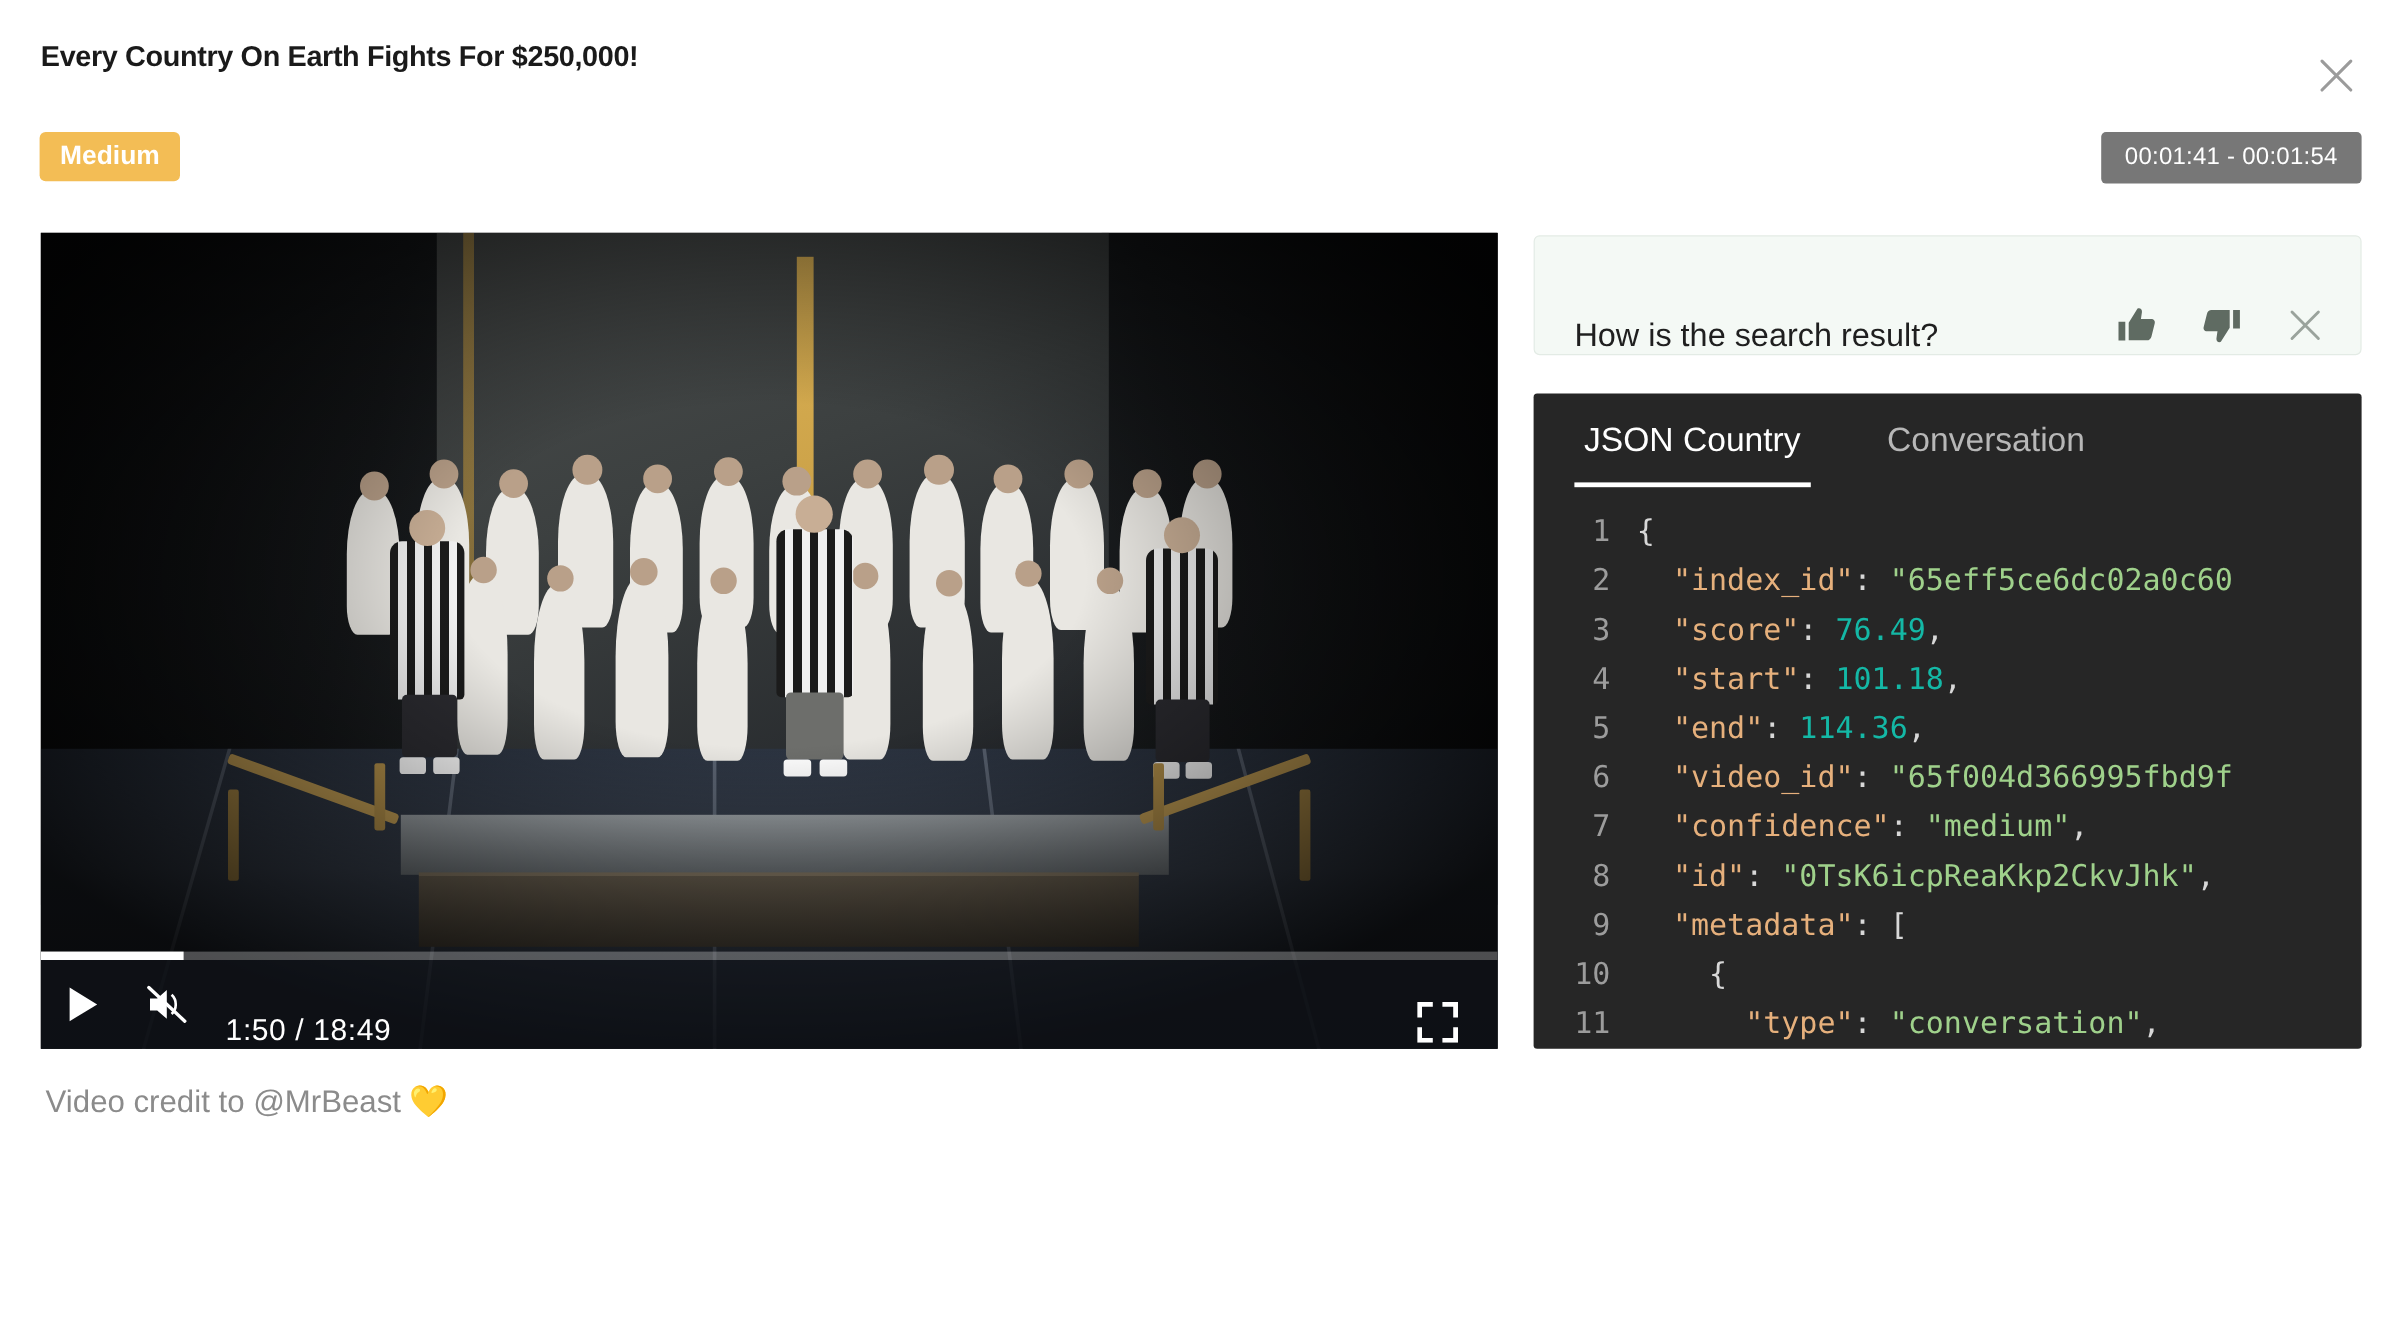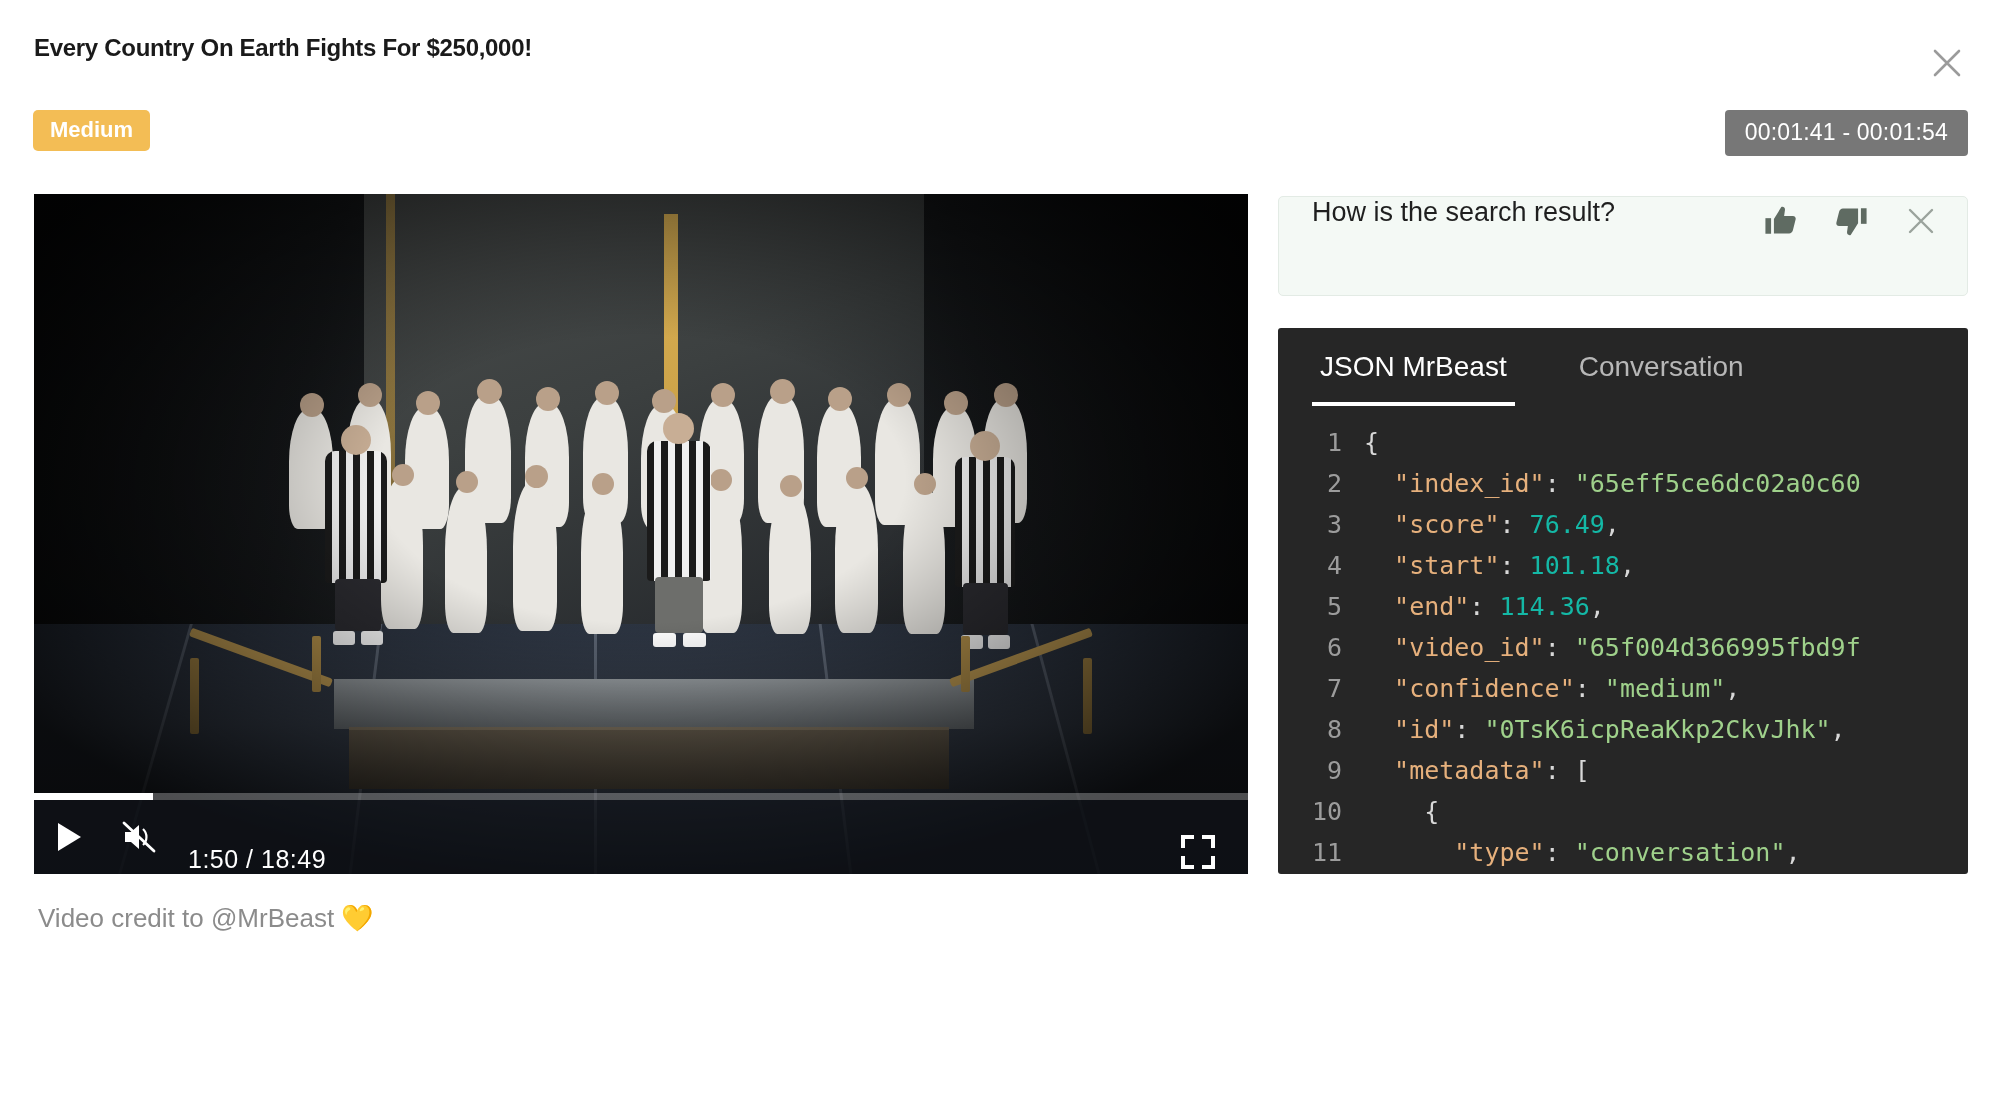--- a/index.html
+++ b/index.html
@@ -56,21 +56,21 @@
     border-radius: 5px;
     line-height: 1;
   }
 
   .timerange {
     position: absolute;
     right: 32px;
     top: 110px;
     background: #777777;
     color: #ffffff;
-    font-size: 23px;
+    font-size: 20px;
     padding: 11px 20px 12px 20px;
     border-radius: 4px;
     line-height: 1;
     letter-spacing: 0.2px;
     white-space: nowrap;
   }
 
   
   .video-wrap {
     position: absolute;
@@ -191,21 +191,21 @@
     font-size: 26px; color: #8b8b8b;
   }
 
   
   .feedback-bar {
     position: absolute;
     left: 1278px; top: 196px; width: 690px; height: 100px;
     background: #f4f9f5;
     border: 1px solid #e3ebe5;
     border-radius: 5px;
-    display: flex; align-items: flex-start;
+    display: flex; align-items: flex-end;
   }
   .feedback-text {
     margin-left: 33px; font-size: 27px; color: #1f1f1f; white-space: nowrap;
   }
   .feedback-actions {
     margin-left: auto; margin-right: 22px;
     display: flex; align-items: center; gap: 22px;
   }
   .fb-icon {
     width: 48px; height: 48px; cursor: pointer;
@@ -419,21 +419,21 @@
       <div class="fb-icon">
         <svg width="32" height="32" viewBox="0 0 32 32">
           <path d="M5 5 L27 27 M27 5 L5 27" stroke="#9aa39c" stroke-width="2.4" fill="none" stroke-linecap="round"></path>
         </svg>
       </div>
     </div>
   </div>
 
   <div class="code-panel">
     <div class="tabs">
-      <div class="tab active">JSON MrBeast</div>
+      <div class="tab active">JSON Country</div>
       <div class="tab">Conversation</div>
     </div>
     <div class="code-area" id="code-area">
         <div class="code-line">
           <span class="ln">1</span>
           <span class="code-txt"><span class="p">{</span></span>
         </div>
         <div class="code-line">
           <span class="ln">2</span>
           <span class="code-txt"><span class="k">  "index_id"</span><span class="p">: </span><span class="s">"65eff5ce6dc02a0c60</span></span>

